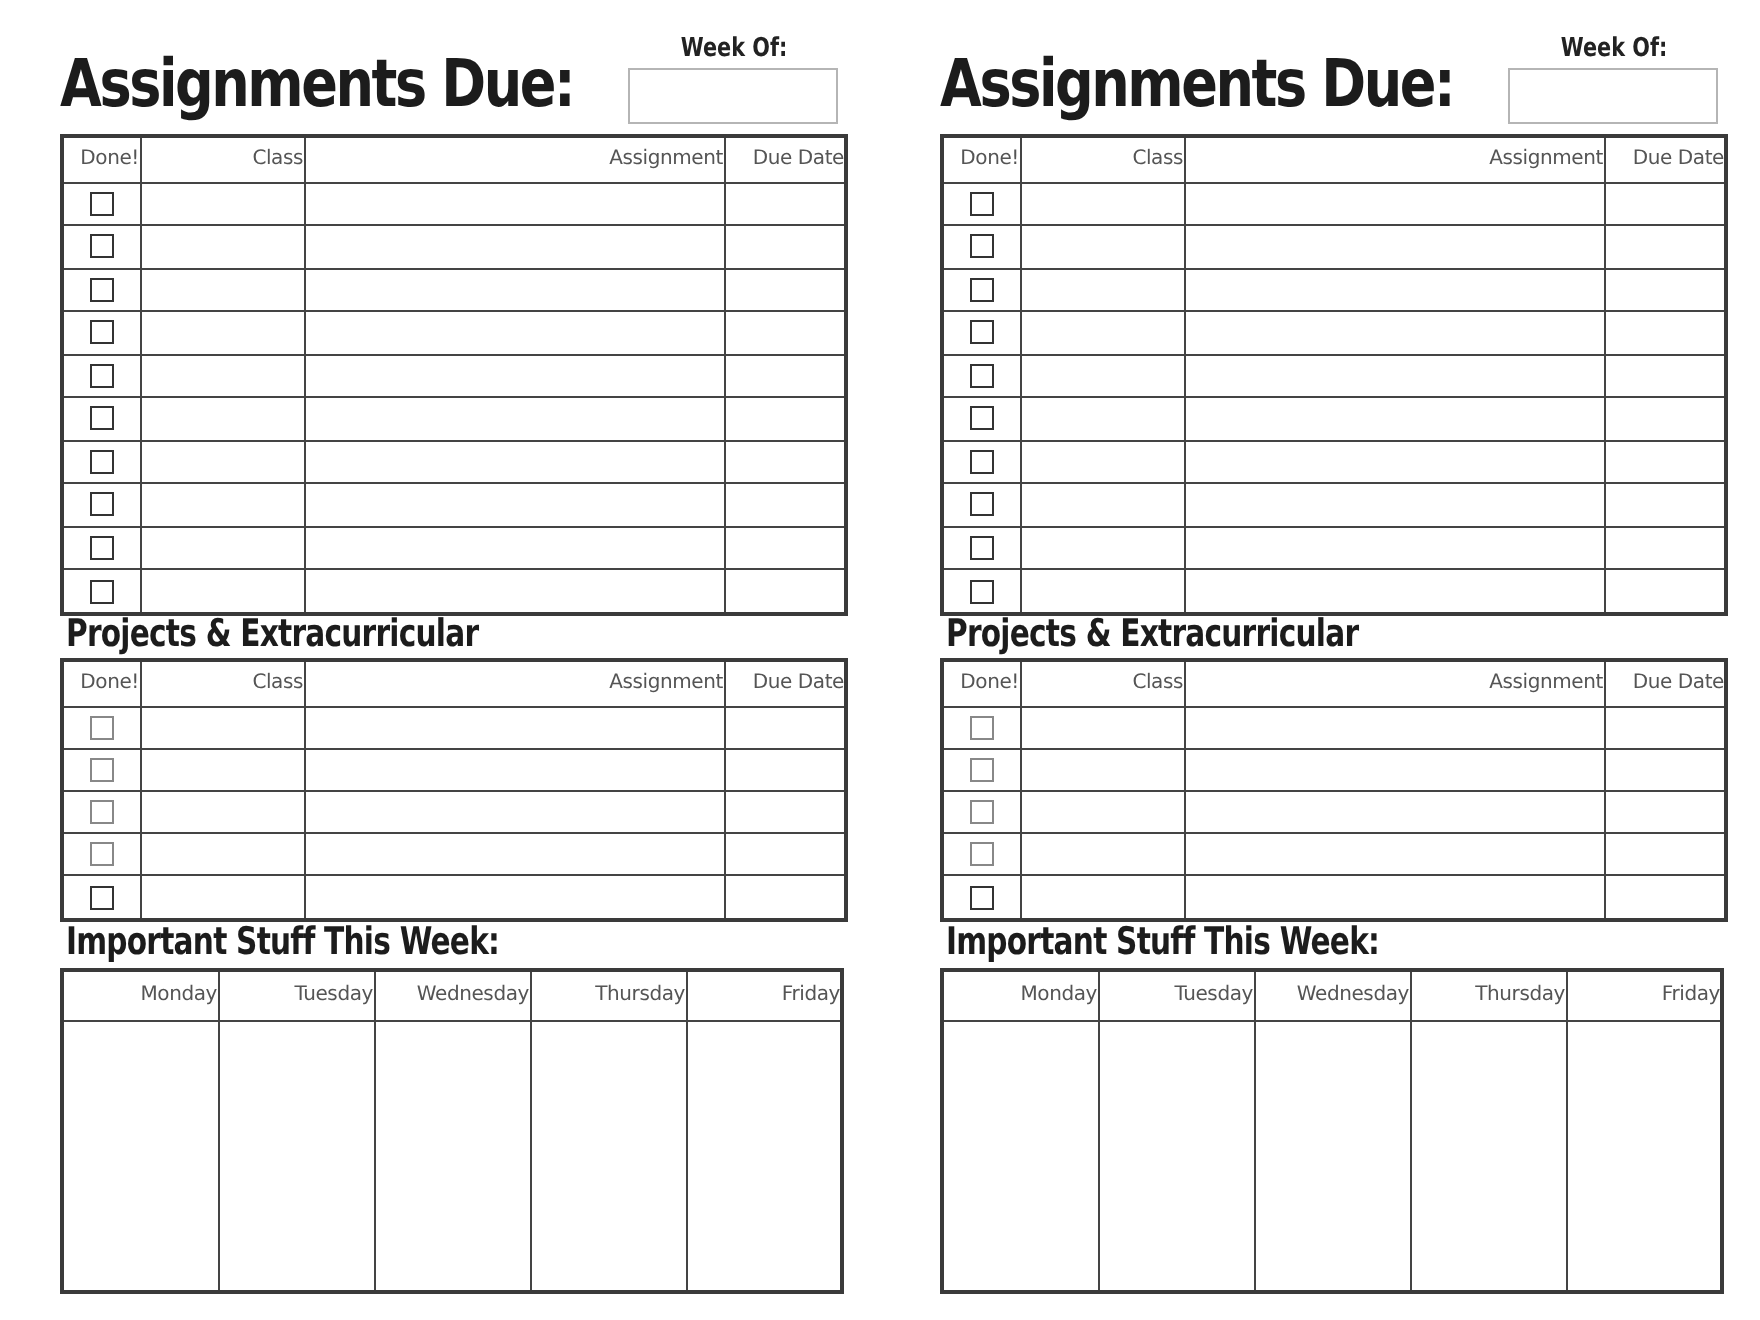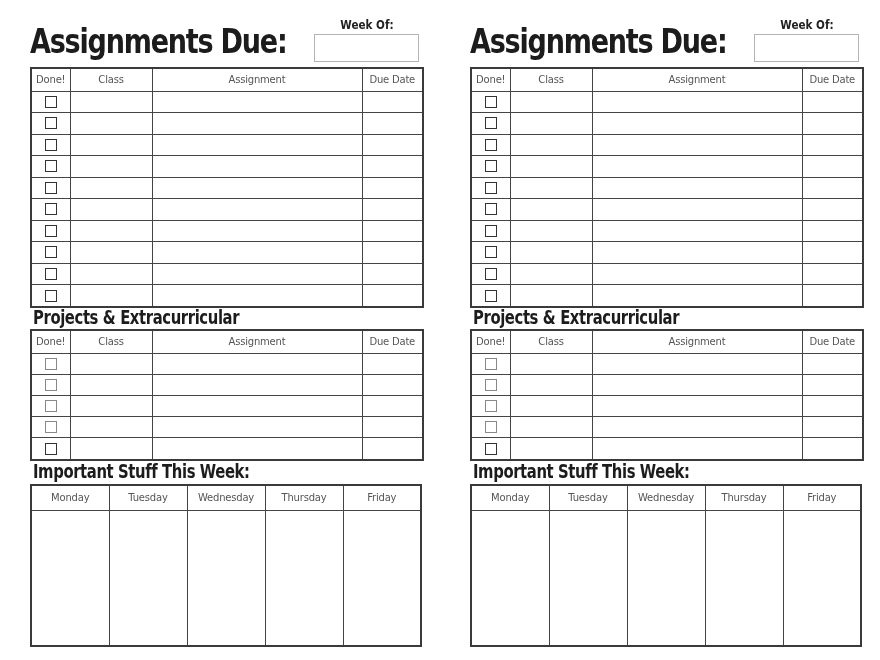--- a/index.html
+++ b/index.html
@@ -31,21 +31,21 @@
     }
     table.grid {
       position: absolute; left: 0; border-collapse: collapse; table-layout: fixed;
       border: 2px solid #3a3a3a; box-sizing: border-box;
     }
     table.grid td, table.grid th {
       border: 1.5px solid #444; padding: 0; box-sizing: border-box;
     }
     table.grid th {
       font-family: "DejaVu Sans", sans-serif; font-weight: normal; font-size: 10px; color: #555;
-      text-align: center; letter-spacing: -0.2px;
+      text-align: right; letter-spacing: -0.2px;
     }
     .cb {
       display: block; margin: 0 auto; width: 12px; height: 12px; border: 1.5px solid #333; background: #fff;
       box-sizing: border-box;
     }
     .cb.light { border-color: #888; border-width: 1px; }
     .week th { font-size: 11px; }
   </style>
 </head>
 <body>

